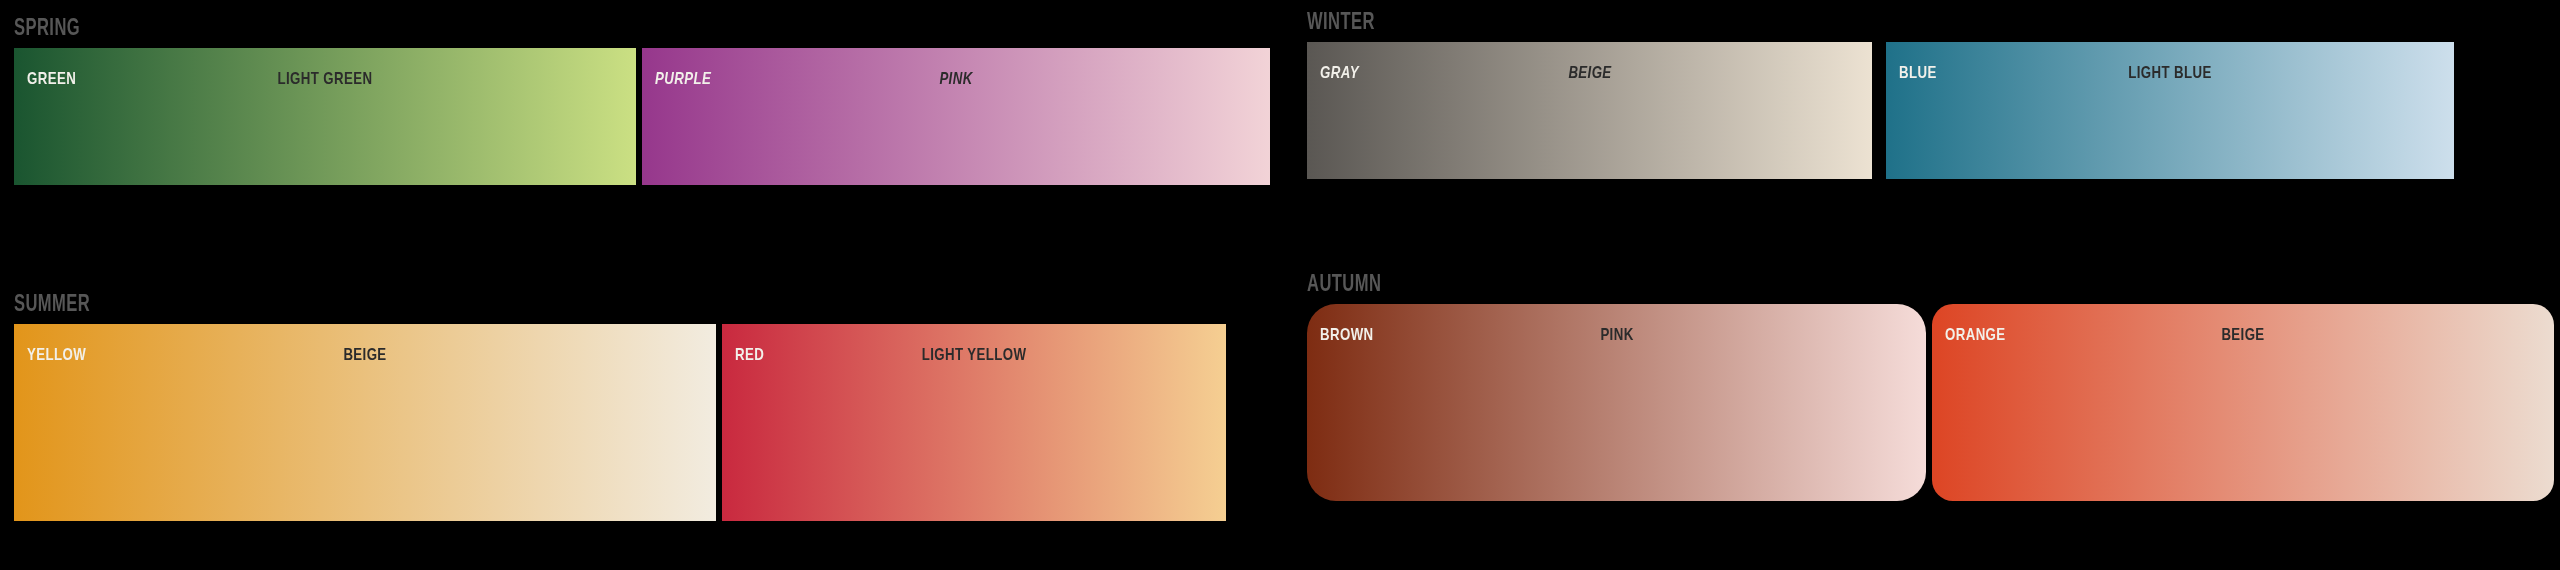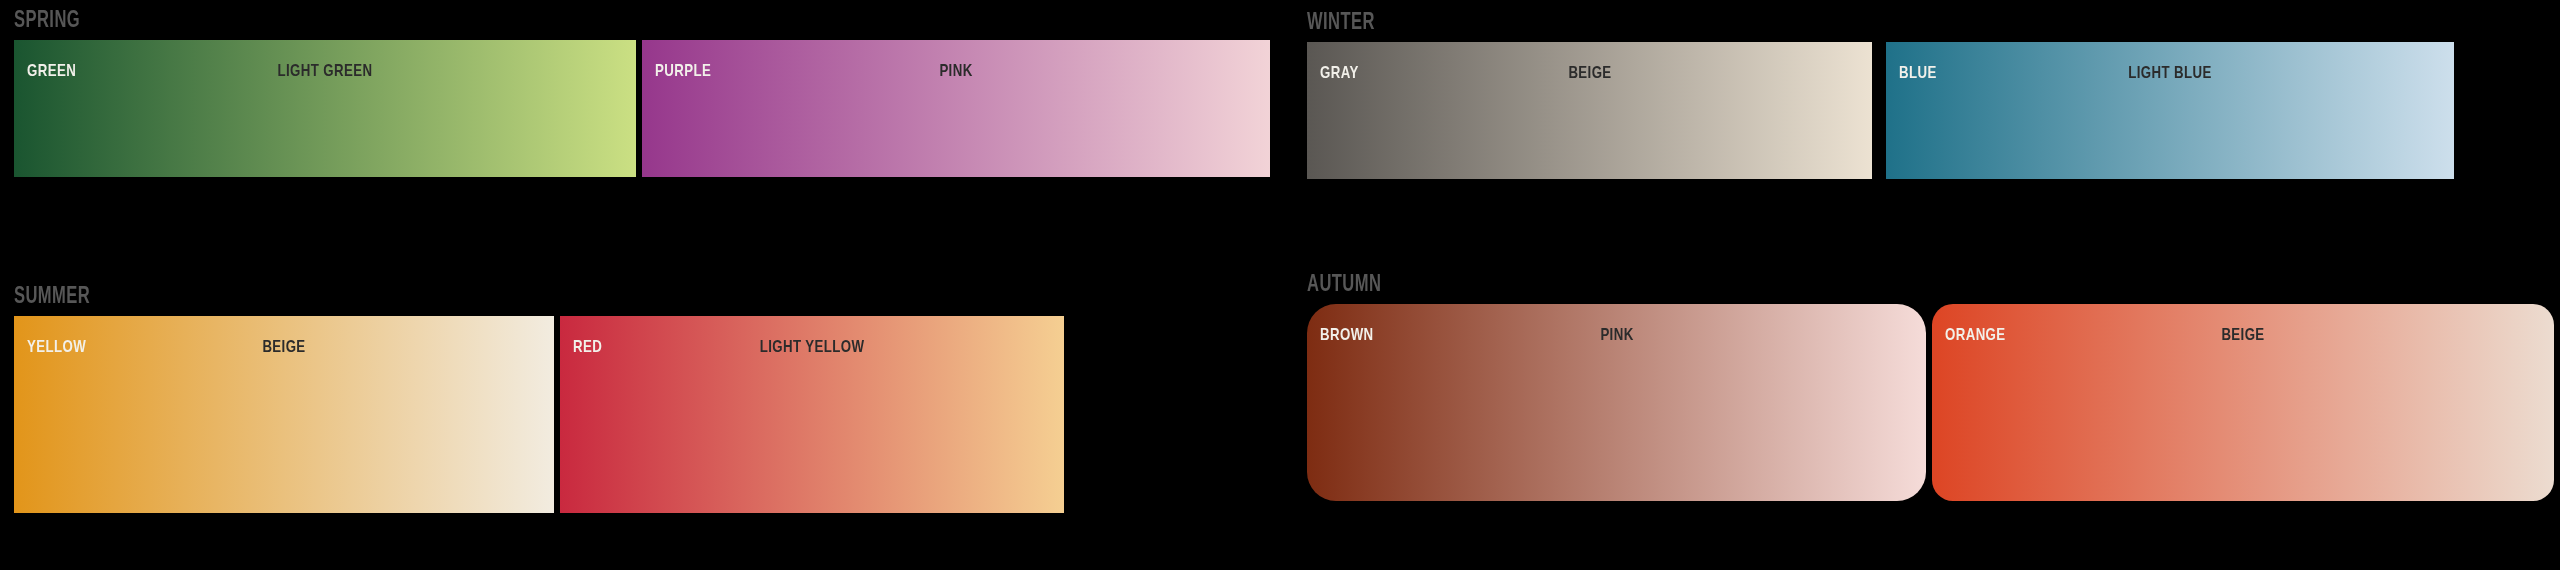--- a/index.html
+++ b/index.html
@@ -56,59 +56,59 @@
     transform-origin:left center;
   }
   .swatch-label.end {
     left:50%;
     color:#2b2b2b;
     transform-origin:center center;
     transform:translateX(-50%) scaleX(0.78);
   }
 
   
-  #group-spring { left:0px;    top:8px;  width:1270px; }
+  #group-spring { left:0px;    top:16px;  width:1270px; }
   #group-winter { left:1307px; top:10px; width:1147px; }
-  #group-summer { left:0px;    top:284px; width:1270px; }
+  #group-summer { left:0px;    top:292px; width:1270px; }
   #group-autumn { left:1307px; top:272px; width:1253px; }
 
   #group-spring .season-title,
   #group-summer .season-title { margin-left:14px; }
 
   #group-spring .swatch-row { margin-top:9px;  height:137px; }
   #group-winter .swatch-row { margin-top:9px;  height:137px; }
   #group-summer .swatch-row { margin-top:9px;  height:197px; }
   #group-autumn .swatch-row { margin-top:9px;  height:197px; }
 
   #group-spring .swatch-row { padding-left:14px; }
   #group-summer .swatch-row { padding-left:14px; }
 
   
   #swatch-green       { width:622px; }
   #swatch-purple      { width:628px; }
-  #swatch-gray        { width:619px; }
+  #swatch-gray        { width:619px;font-style:italic; }
   #swatch-blue        { width:622px; }
-  #swatch-yellow      { width:540px; }
+  #swatch-yellow      { width:702px; }
   #swatch-red         { width:504px; }
   #swatch-brown       { width:619px; }
   #swatch-orange      { width:622px; }
 </style>
 </head>
 <body>
 
 <div id="palette-board" style="background: rgb(0, 0, 0);">
 
   <div class="season-group" id="group-spring">
     <div class="season-title" style="color: rgb(87, 87, 87);">SPRING</div>
     <div class="swatch-row">
       <div class="swatch" id="swatch-green" style="background: linear-gradient(to right, rgb(26, 85, 48) 0%, rgb(203, 224, 131) 100%); text-decoration: underline;">
         <span class="swatch-label start">GREEN</span>
         <span class="swatch-label end">LIGHT GREEN</span>
       </div>
-      <div class="swatch" id="swatch-purple" style="background: linear-gradient(to right, rgb(150, 55, 140) 0%, rgb(242, 211, 215) 100%);">
+      <div class="swatch" id="swatch-purple" style="background: linear-gradient(to right, rgb(150, 55, 140) 0%, rgb(242, 211, 215) 100%); font-style: italic;">
         <span class="swatch-label start">PURPLE</span>
         <span class="swatch-label end">PINK</span>
       </div>
     </div>
   </div>
 
   <div class="season-group" id="group-winter">
     <div class="season-title" style="color: rgb(87, 87, 87);">WINTER</div>
     <div class="swatch-row">
       <div class="swatch" id="swatch-gray" style="background: linear-gradient(to right, rgb(90, 87, 83) 0%, rgb(236, 226, 210) 100%);">

